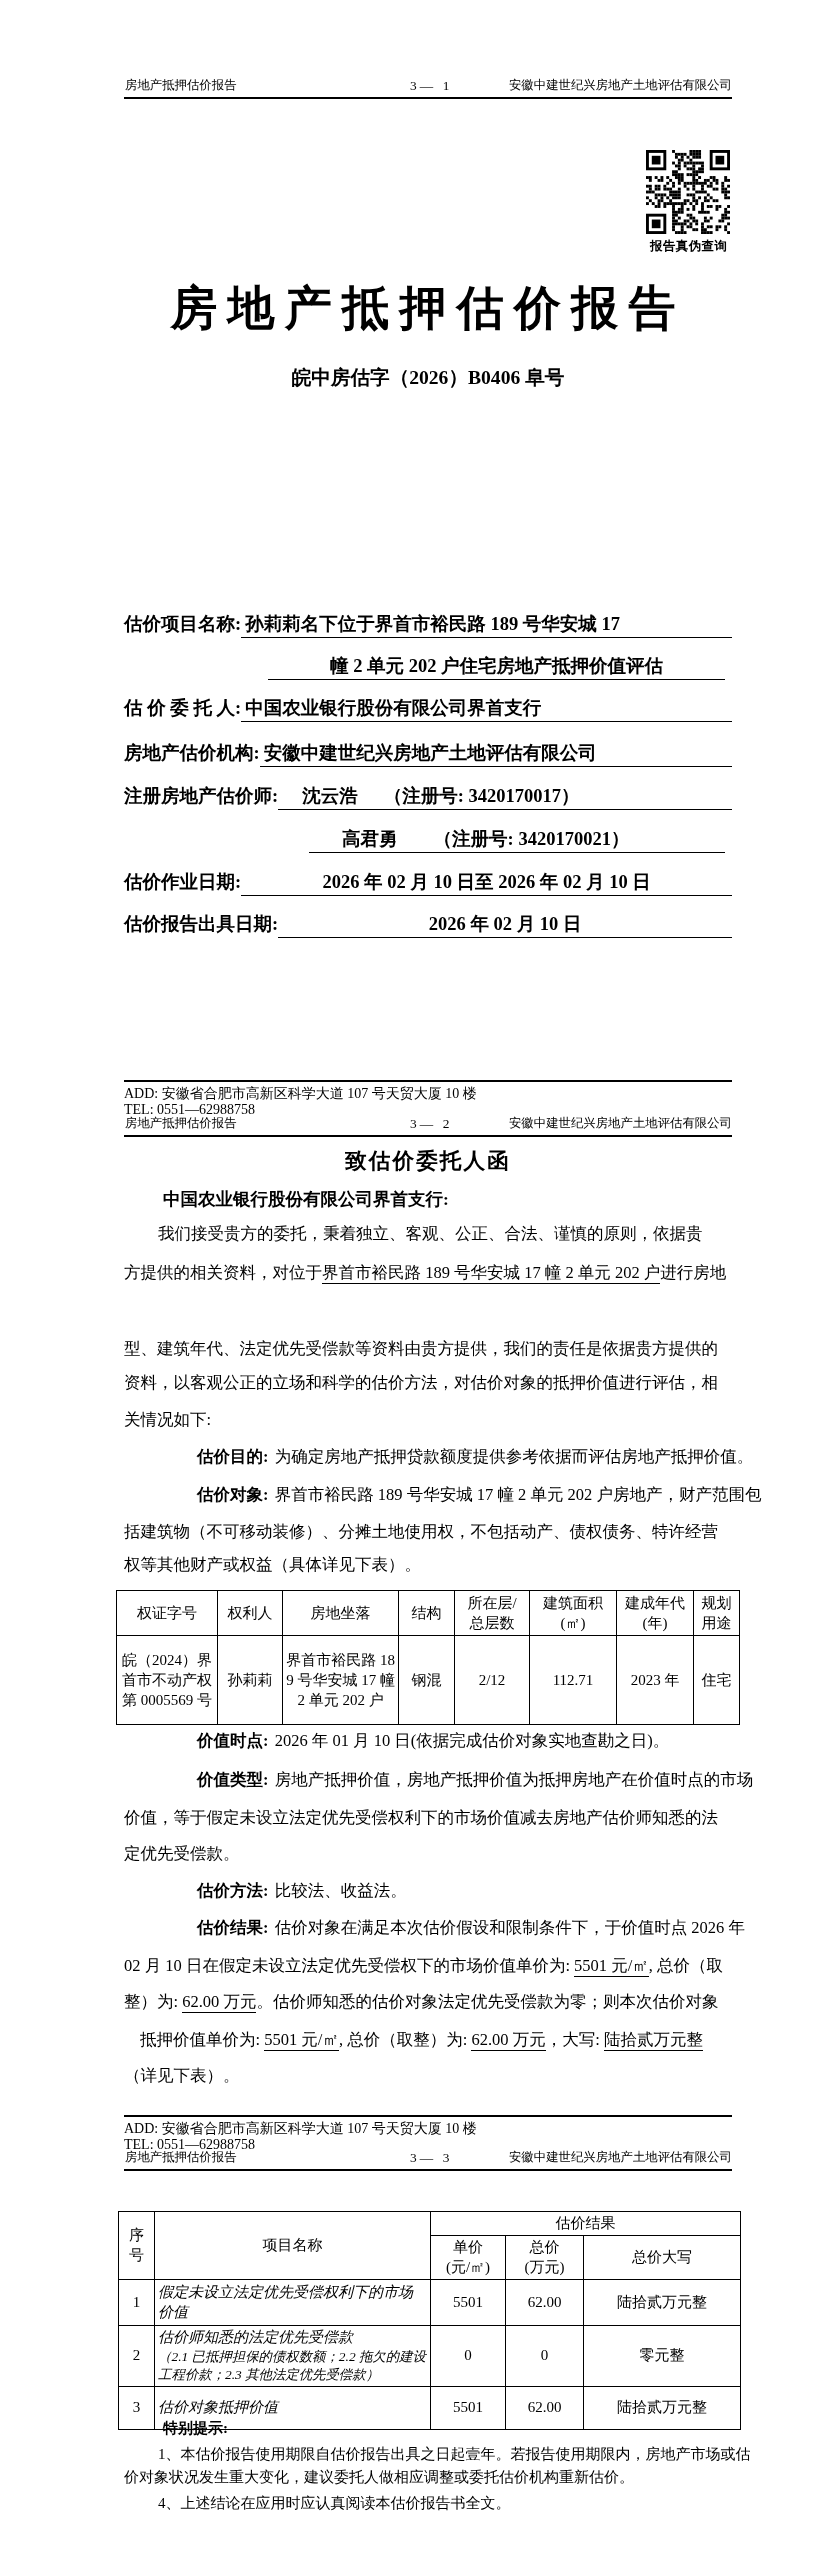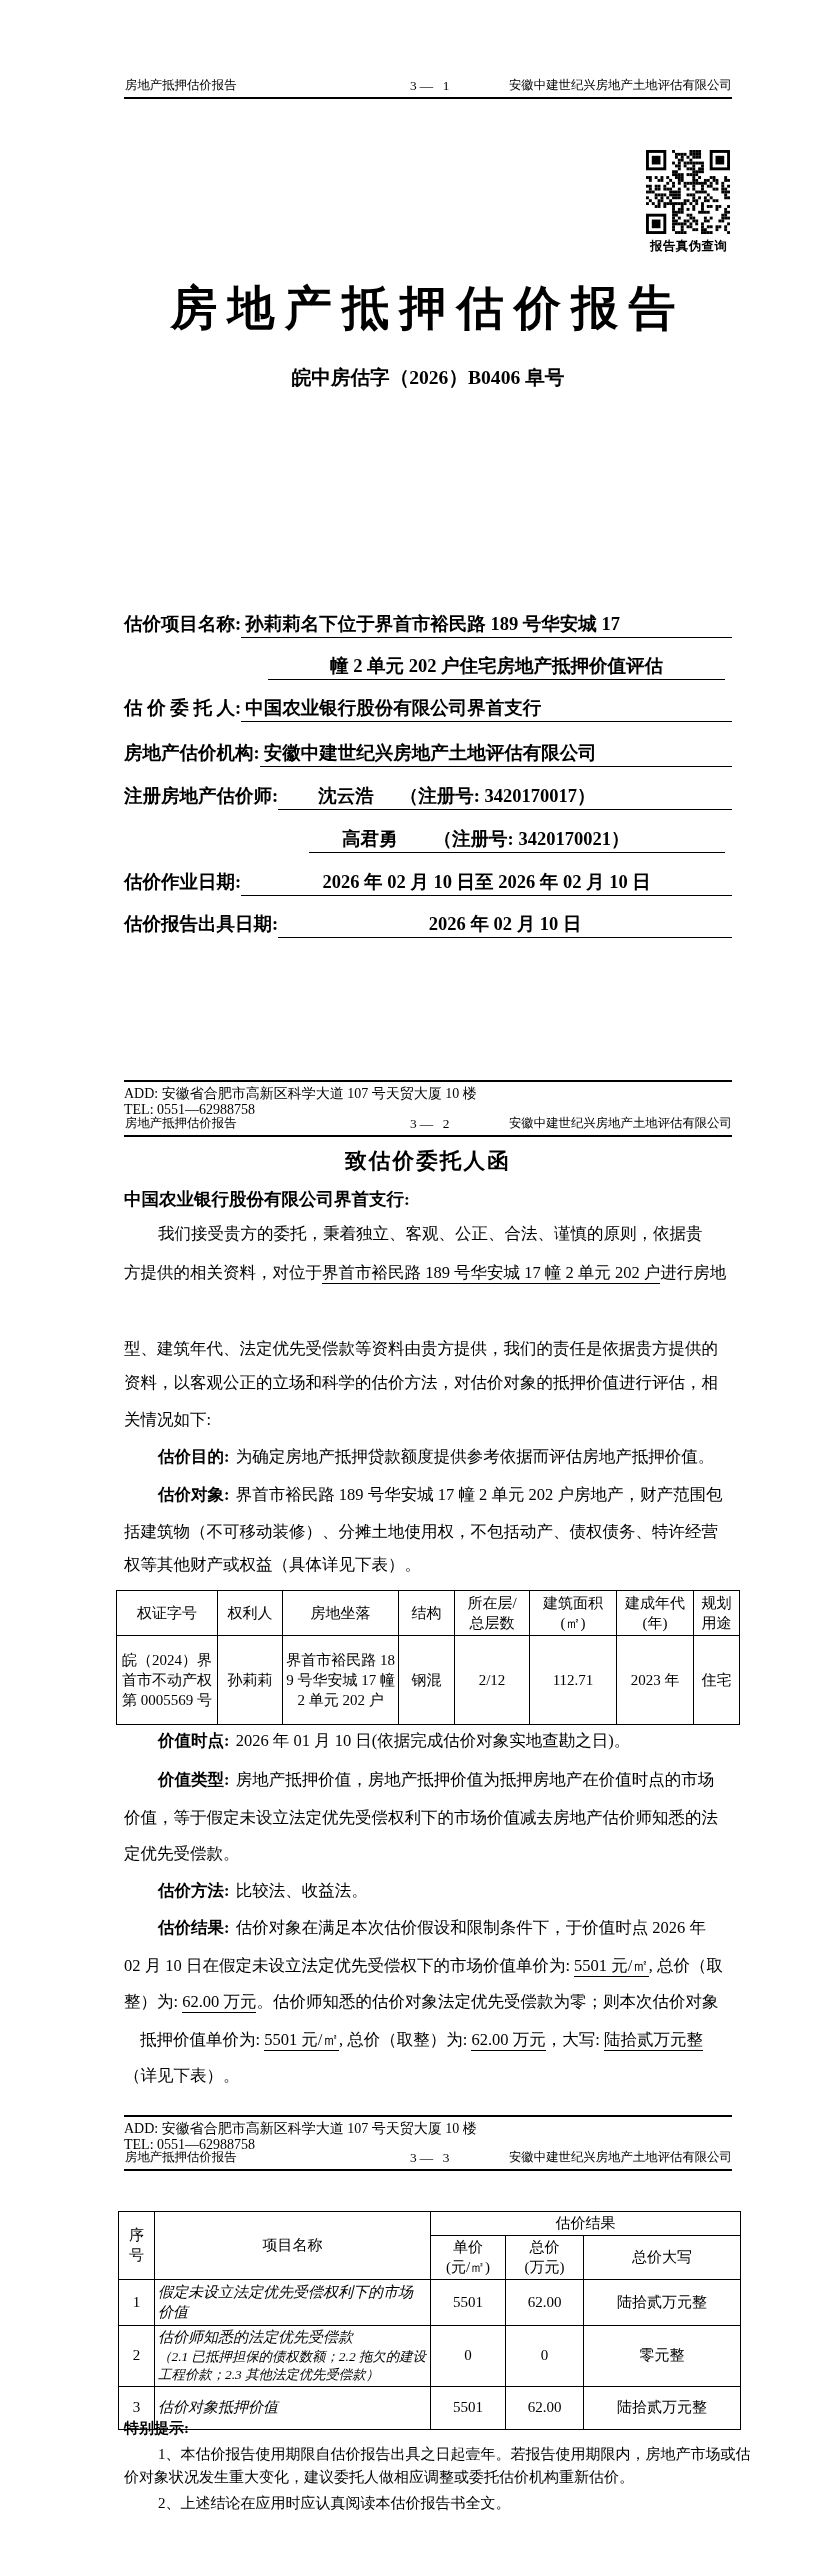--- a/index.html
+++ b/index.html
@@ -1,18 +1,18 @@
 <!DOCTYPE html>
 <html style="font-size:8.2px"><head>
 <meta charset="utf-8">
 <style>
   html,body{margin:0;padding:0;background:#ffffff;}
   .canvas{position:relative;width:818px;height:3270px;background:#ffffff;color:#000;
           font-family:"Liberation Serif","DejaVu Serif",serif;overflow:hidden;}
-  .b{font-weight:bold;}
+  .b{font-weight:bold;margin-left:39px;}
   .bl{position:absolute;white-space:nowrap;font-size:16.5px;}
   .useg{border-bottom:1px solid #000;padding-bottom:1px;}
   .lblgap{margin-right:6.2px;}
 
   
   .pgheader{position:absolute;left:124px;width:608px;height:21.6px;border-bottom:2.1px solid #000;}
   .ph-l{position:absolute;left:1px;bottom:3.1px;font-size:12.4px;}
   .ph-c{position:absolute;left:286px;bottom:3.1px;font-size:13.4px;letter-spacing:3.1px;}
   .ph-r{position:absolute;right:0;bottom:3.1px;font-size:12.4px;}
   .pgfooter{position:absolute;left:124px;width:608px;border-top:2.1px solid #000;padding-top:4.1px;font-size:14px;}
@@ -374,21 +374,21 @@
   <div class="fieldrow" style="left:124px;top:695px;width:608px">
     <span class="fl">估 价 委 托 人:</span>
     <span class="fv">中国农业银行股份有限公司界首支行</span>
   </div>
   <div class="fieldrow" style="left:124px;top:740px;width:608px">
     <span class="fl">房地产估价机构:</span>
     <span class="fv">安徽中建世纪兴房地产土地评估有限公司</span>
   </div>
   <div class="fieldrow" style="left:124px;top:783px;width:608px">
     <span class="fl">注册房地产估价师:</span>
-    <span class="fv"><span style="margin-left:36px">沈云浩</span><span style="margin-left:26px">（注册号: 3420170017）</span></span>
+    <span class="fv"><span style="margin-left:20px">沈云浩</span><span style="margin-left:26px">（注册号: 3420170017）</span></span>
   </div>
   <div class="fieldrow" style="left:309px;top:826px;width:416px">
     <span class="fv"><span style="margin-left:29px">高君勇</span><span style="margin-left:36px">（注册号: 3420170021）</span></span>
   </div>
   <div class="fieldrow" style="left:124px;top:869px;width:608px">
     <span class="fl">估价作业日期:</span>
     <span class="fv ctr">2026 年 02 月 10 日至 2026 年 02 月 10 日</span>
   </div>
   <div class="fieldrow" style="left:124px;top:911px;width:608px">
     <span class="fl">估价报告出具日期:</span>
@@ -528,16 +528,16 @@
       <td>5501</td>
       <td>62.00</td>
       <td>陆拾贰万元整</td>
     </tr>
   </tbody>
     </table>
 
   <div class="note b" style="left:124px;top:2419px">特别提示:</div>
   <div class="note" style="left:158px;top:2445px">1、本估价报告使用期限自估价报告出具之日起壹年。若报告使用期限内，房地产市场或估</div>
   <div class="note" style="left:124px;top:2468px">价对象状况发生重大变化，建议委托人做相应调整或委托估价机构重新估价。</div>
-  <div class="note" style="left:158px;top:2494px">2、上述结论在应用时应认真阅读本估价报告书全文。</div>
+  <div class="note" style="left:158px;top:2494px">4、上述结论在应用时应认真阅读本估价报告书全文。</div>
 
 </div>
 
 
 </body></html>

